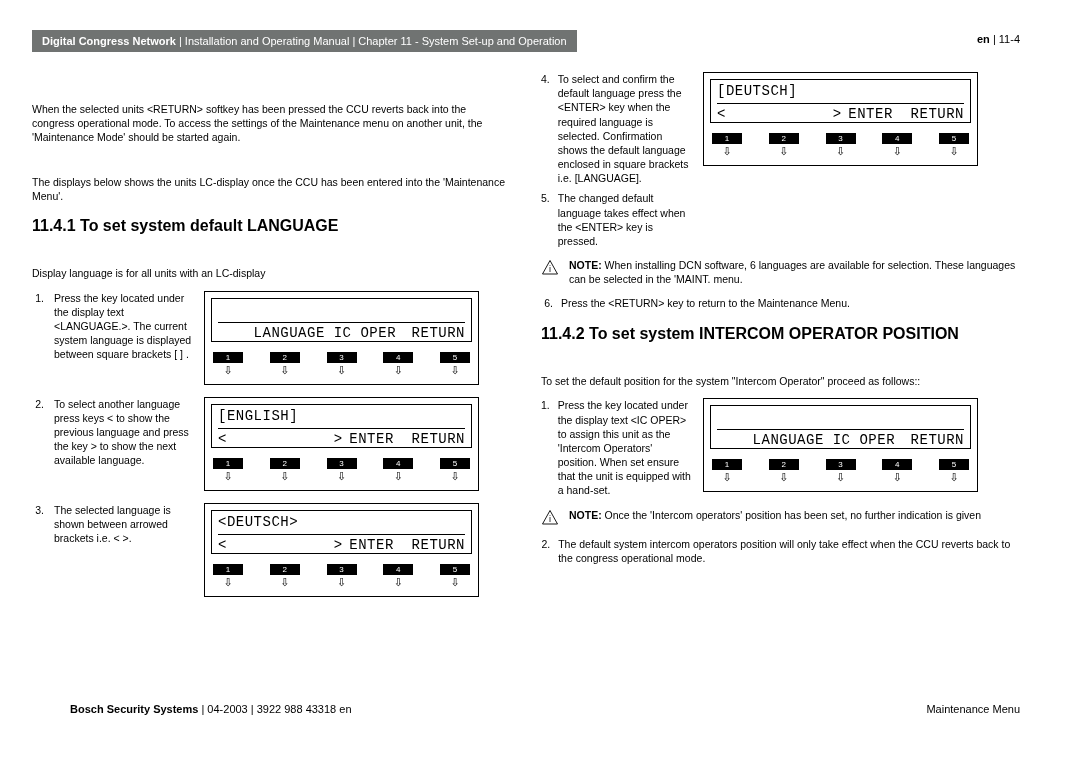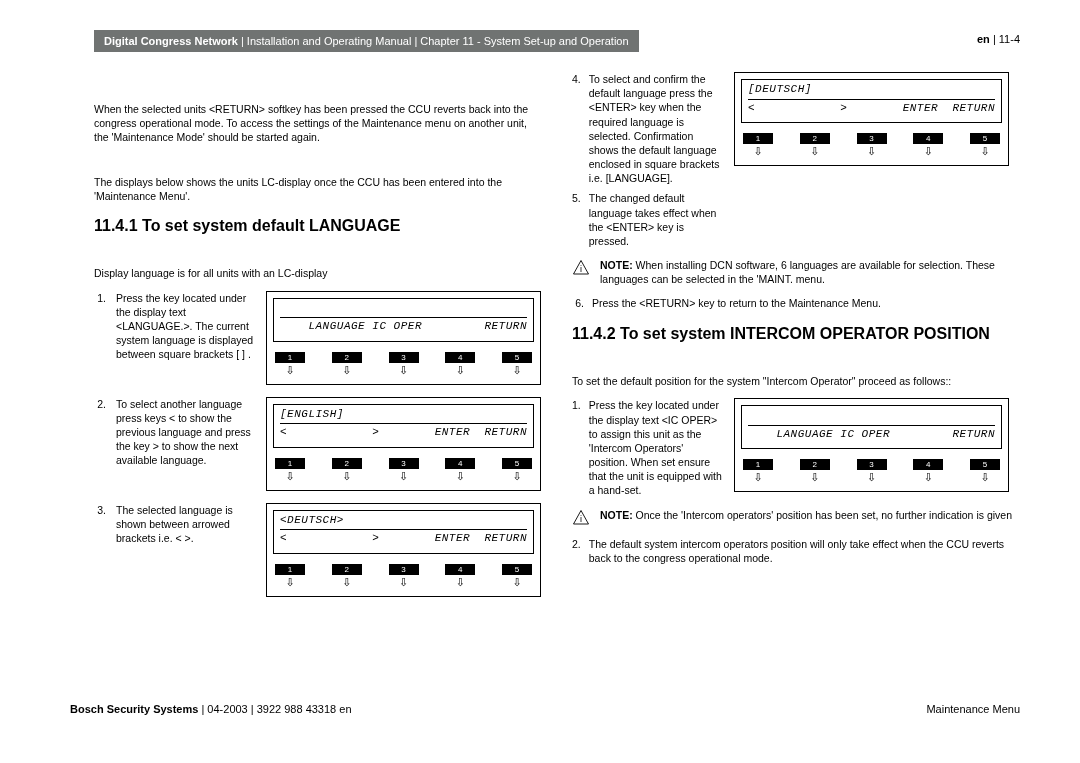--- a/index.html
+++ b/index.html
@@ -1,31 +1,31 @@
 <!DOCTYPE html>
 <html><head>
 <meta charset="utf-8">
 <style>
   * { box-sizing: border-box; margin: 0; padding: 0; }
   html, body { width: 1080px; height: 763px; font-family: Arial, Helvetica, sans-serif; background: #fff; color: #000; }
-  .page { position: relative; width: 1080px; height: 763px; padding: 30px 60px 40px 94px; }
+  .page { position: relative; width: 1080px; height: 763px; padding: 30px 60px 40px 32px; }
   .header-bar { background: #707372; color: #fff; font-size: 11px; padding: 5px 10px; display: inline-block; margin-bottom: 20px; }
   .header-bar b { font-weight: bold; }
   .page-num { position: absolute; top: 33px; right: 60px; font-size: 11px; text-align: center; }
   .page-num b { font-weight: bold; }
   .cols { display: flex; gap: 30px; }
   .col { flex: 1; font-size: 10.5px; line-height: 1.35; }
   .para { margin-bottom: 10px; margin-top: 30px; }
   .sec-head { font-weight: bold; font-size: 16px; margin: 12px 0 6px; }
   ol.steps { list-style: none; padding-left: 0; }
   ol.steps > li { display: flex; align-items: flex-start; gap: 10px; margin-bottom: 12px; }
   ol.steps > li .num { width: 12px; flex: 0 0 12px; text-align: right; }
   ol.steps > li .txt { flex: 0 0 140px; }
   .lcd-box { width: 275px; border: 1.5px solid #000; padding: 6px 6px 8px 6px; display: inline-block; vertical-align: top; }
-  .lcd-screen { border: 1px solid #000; background: #fff; padding: 2px 6px; height: 44px; position: relative; font-family: "Courier New", monospace; font-size: 11px; letter-spacing: 0.5px; font-style: italic; }
+  .lcd-screen { border: 1px solid #000; background: #fff; padding: 2px 6px; height: 44px; position: relative; font-family: "Courier New", monospace; font-size: 14px; letter-spacing: 0.5px; }
   .lcd-line { display: flex; justify-content: space-between; white-space: pre; }
   .lcd-hr { border-top: 1px solid #000; margin: 2px 0 1px; }
   .btn-row { display: flex; justify-content: space-between; margin-top: 10px; padding: 0 2px; }
   .btn-unit { display: flex; flex-direction: column; align-items: center; gap: 2px; }
   .btn { width: 30px; height: 11px; border: 1px solid #000; background: #000; color: #fff; font-size: 8px; text-align: center; line-height: 10px; font-family: Arial; }
   .arrow { font-size: 11px; line-height: 1; }
   .lcd-small { width: 275px; }
   .note-row { display: flex; gap: 10px; align-items: flex-start; margin: 8px 0 10px; }
   .note-icon { width: 18px; height: 18px; flex: 0 0 18px; position: relative; margin-top: 1px; }
   .note-icon svg { width: 18px; height: 18px; }

